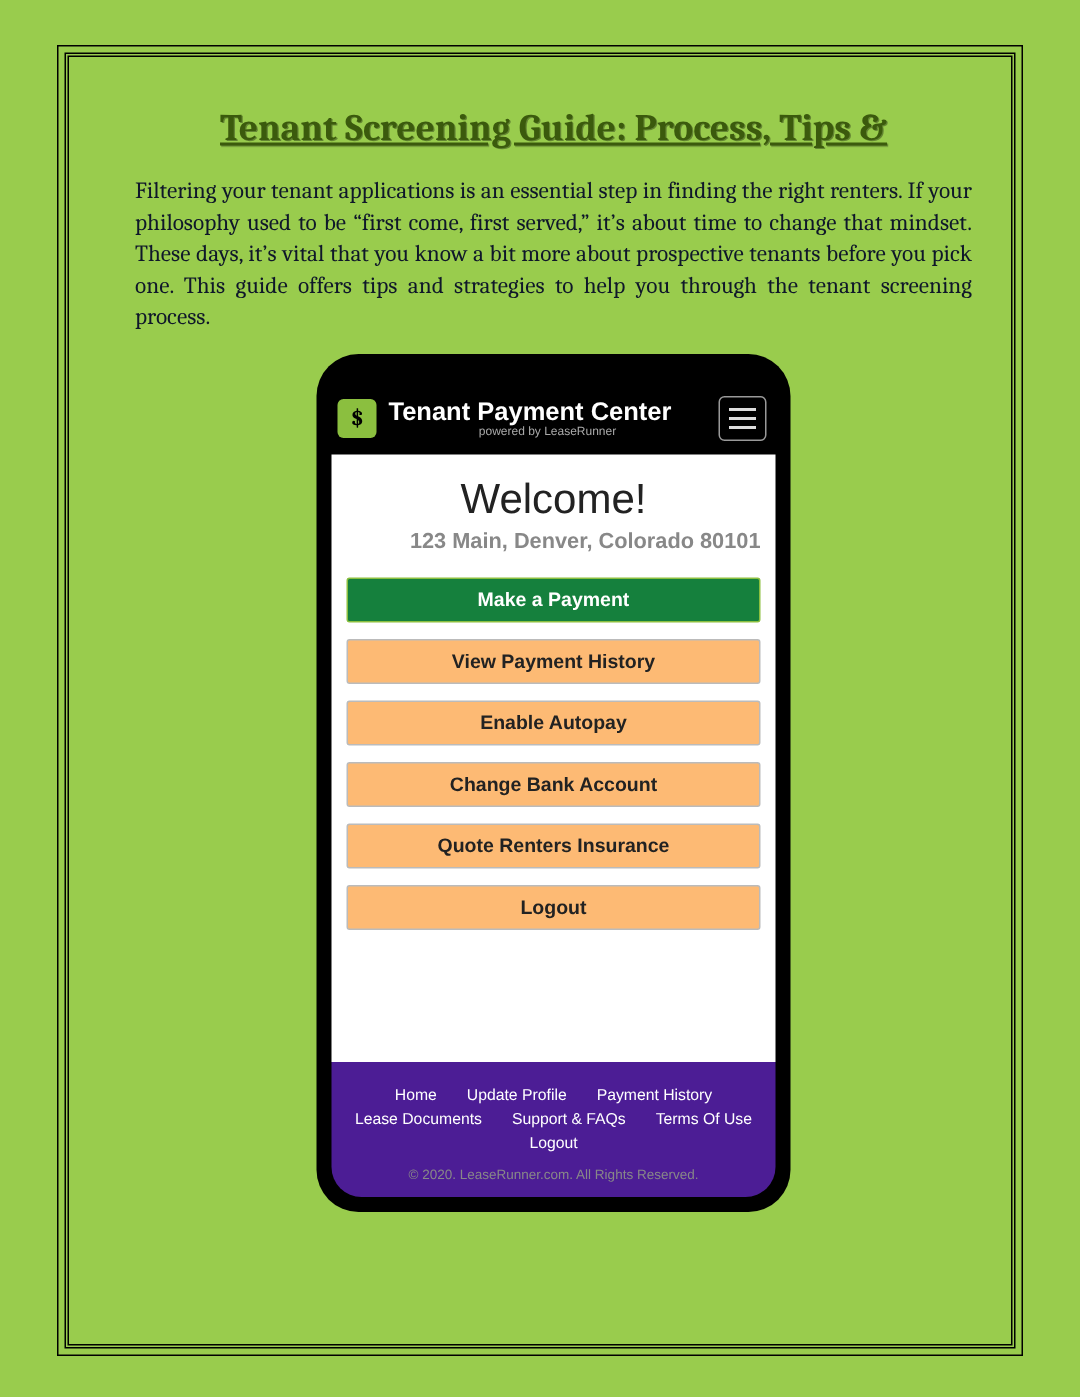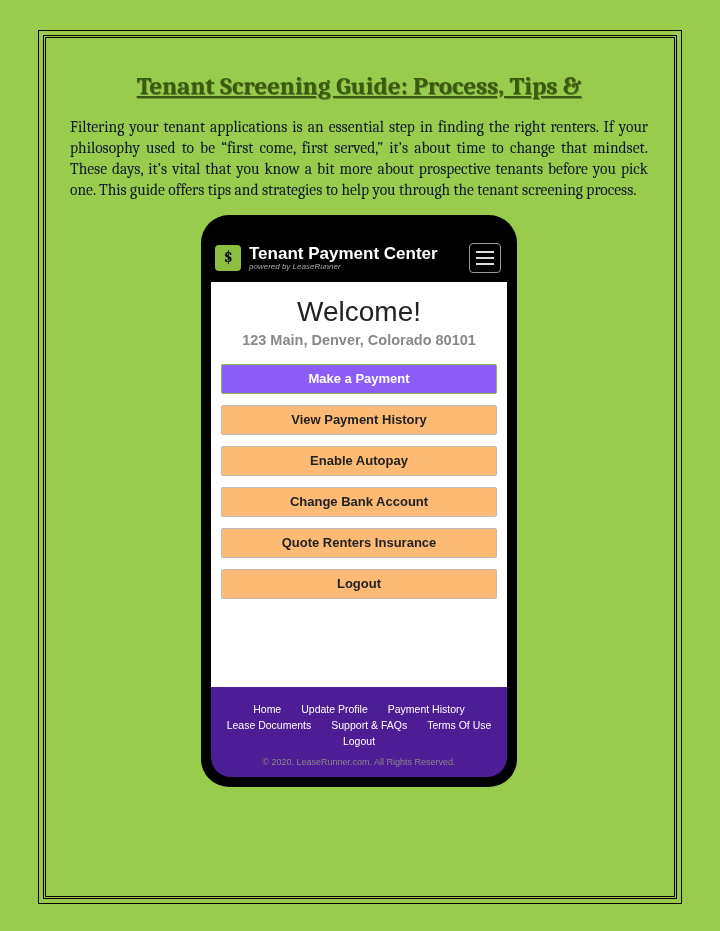--- a/index.html
+++ b/index.html
@@ -13,21 +13,21 @@
   .outer-frame {
     position: absolute;
     left: 38px; top: 30px;
     width: 644px; height: 874px;
     border: 1.5px solid #000;
   }
   .inner-frame {
     position: absolute;
     left: 4px; top: 4px; right: 4px; bottom: 4px;
     border: 3px double #000;
-    padding: 30px 26px 10px 24px;
+    padding: 30px 26px 10px 44px;
   }
   .title {
     text-align: center;
     font-size: 25px;
     font-weight: bold;
     color: #3b5a0d;
     text-decoration: underline;
     line-height: 1.4;
     text-shadow: 0.8px 0.8px 0 rgba(0,0,0,0.35);
     margin-bottom: 14px;
@@ -78,52 +78,53 @@
     display: flex; align-items: center; justify-content: center;
     color: #000; font-weight: bold; font-size: 16px;
   }
   .header-text { flex: 1; }
   .header-title {
     color: #fff; font-family: Arial, sans-serif;
     font-size: 17px; font-weight: bold; line-height: 1;
   }
   .header-sub {
     color: #aaa; font-family: Arial, sans-serif;
-    font-size: 8px; font-style: italic;
+    font-size: 8px;  text-align: center;
   }
   .menu-btn {
     width: 32px; height: 30px;
     border: 1px solid #999; border-radius: 4px;
     display: flex; align-items: center; justify-content: center;
   }
   .menu-btn svg { width: 18px; height: 14px; }
   .content-white {
     background: #fff;
     flex: 1 0 auto;
     padding: 14px 10px 8px 10px;
     text-align: center;
     font-family: Arial, Helvetica, sans-serif;
   }
   .welcome {
     font-size: 28px; color: #222; margin-bottom: 4px;
   }
   .address {
     font-size: 14.5px; color: #888; font-weight: bold;
     margin-bottom: 16px;
+    text-align: right;
   }
   .btn {
     display: block; width: 100%;
     height: 30px; line-height: 28px;
     border: 1px solid #bbb; border-radius: 2px;
     font-size: 13px; font-weight: bold;
     color: #222; background: #fdba74;
     margin-bottom: 11px;
   }
   .btn-primary {
-    background: #8b5cf6; border-color: #8bbf3f; color: #fff;
+    background: #15803d; border-color: #8bbf3f; color: #fff;
   }
   .footer-black {
     background: #4c1d95;
     padding: 16px 8px 6px 8px;
     border-radius: 0 0 20px 20px;
   }
   .footer-links {
     display: flex; flex-wrap: wrap; justify-content: center;
     gap: 4px 20px;
     font-family: Arial, sans-serif;

